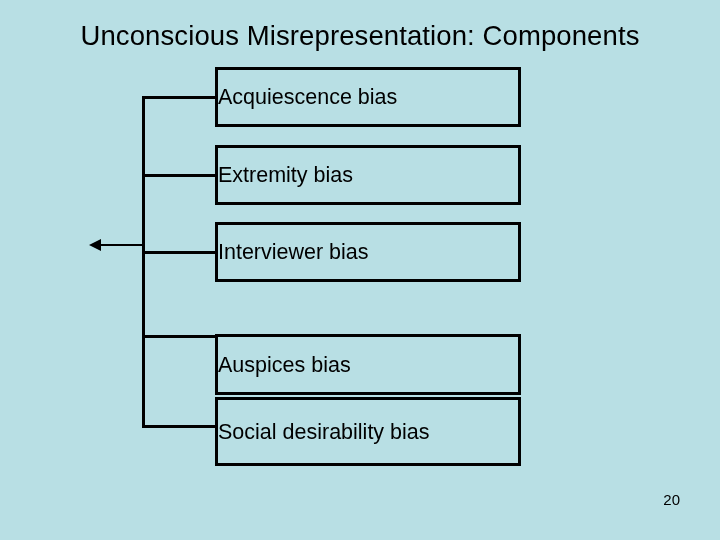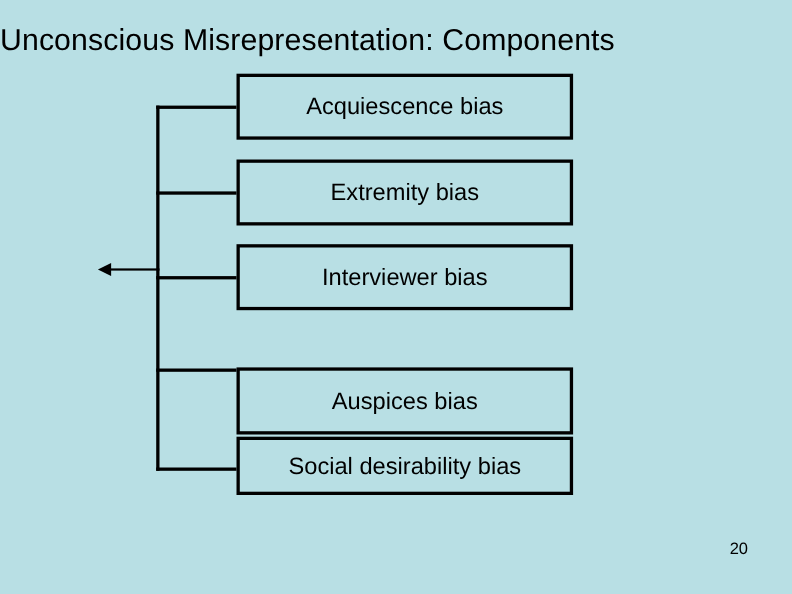--- a/index.html
+++ b/index.html
@@ -18,49 +18,49 @@
     position: relative;
     width: 720px;
     height: 540px;
     background: #b8dfe4;
   }
   #slide-title {
     position: absolute;
     left: 0;
     top: 20px;
     width: 720px;
+    text-align: center;
     font-size: 27.5px;
     line-height: 32px;
     color: #000000;
     letter-spacing: 0.1px;
     white-space: nowrap;
   }
   .bias-box {
     position: absolute;
     left: 215px;
     width: 306px;
     box-sizing: border-box;
     border: 3px solid #000000;
     background: #b8dfe4;
     display: flex;
     align-items: center;
-    justify-content: center;
   }
   .bias-box .box-label {
     font-size: 21.5px;
     line-height: 24px;
     color: #000000;
     text-align: center;
     white-space: nowrap;
   }
   #box-0 { top: 67px;  height: 60px; }
   #box-1 { top: 145px; height: 60px; }
   #box-2 { top: 222px; height: 60px; }
   #box-3 { top: 306px; height: 61px; margin-top: 28px; }
-  #box-4 { top: 397px; height: 53px; }
+  #box-4 { top: 397px; height: 69px; }
 
   
   #connector-spine {
     position: absolute;
     left: 142px;
     top: 96px;
     width: 3px;
     height: 332px;
     background: #000000;
   }

